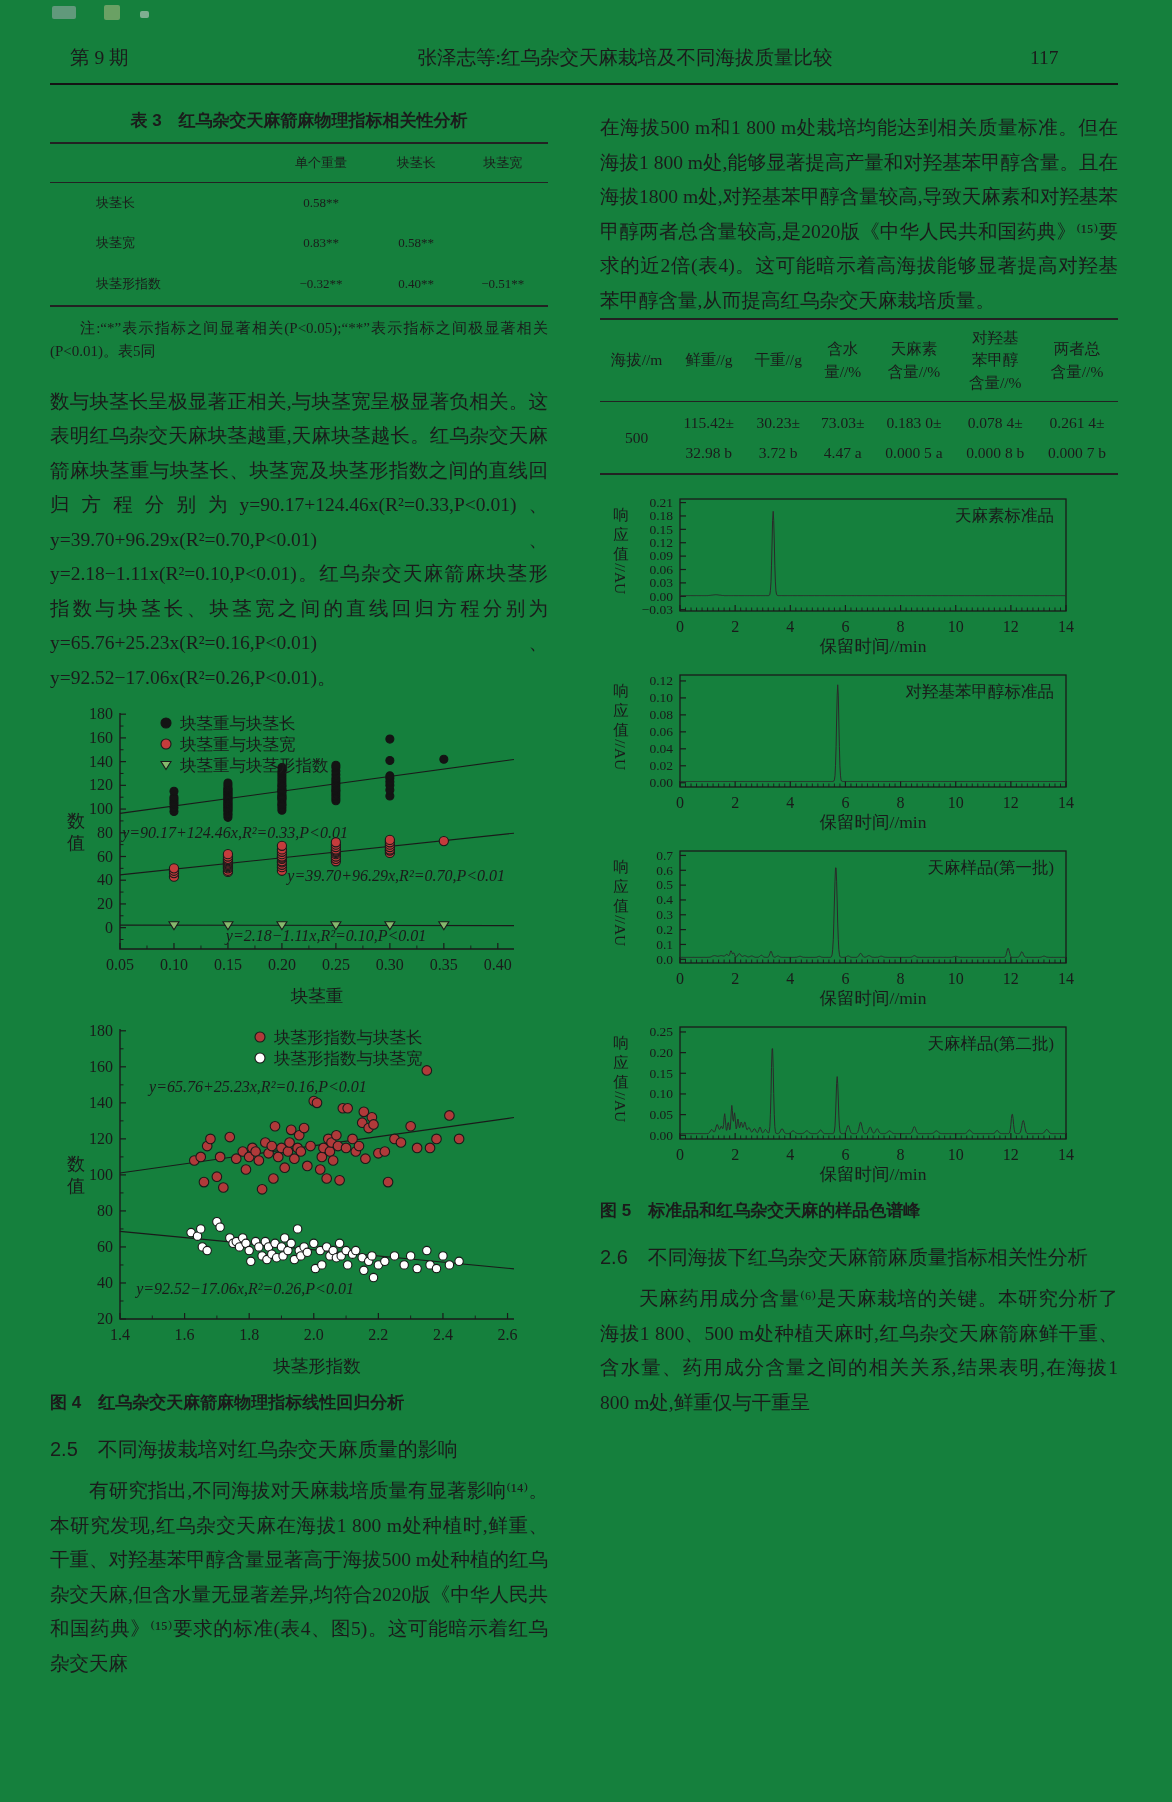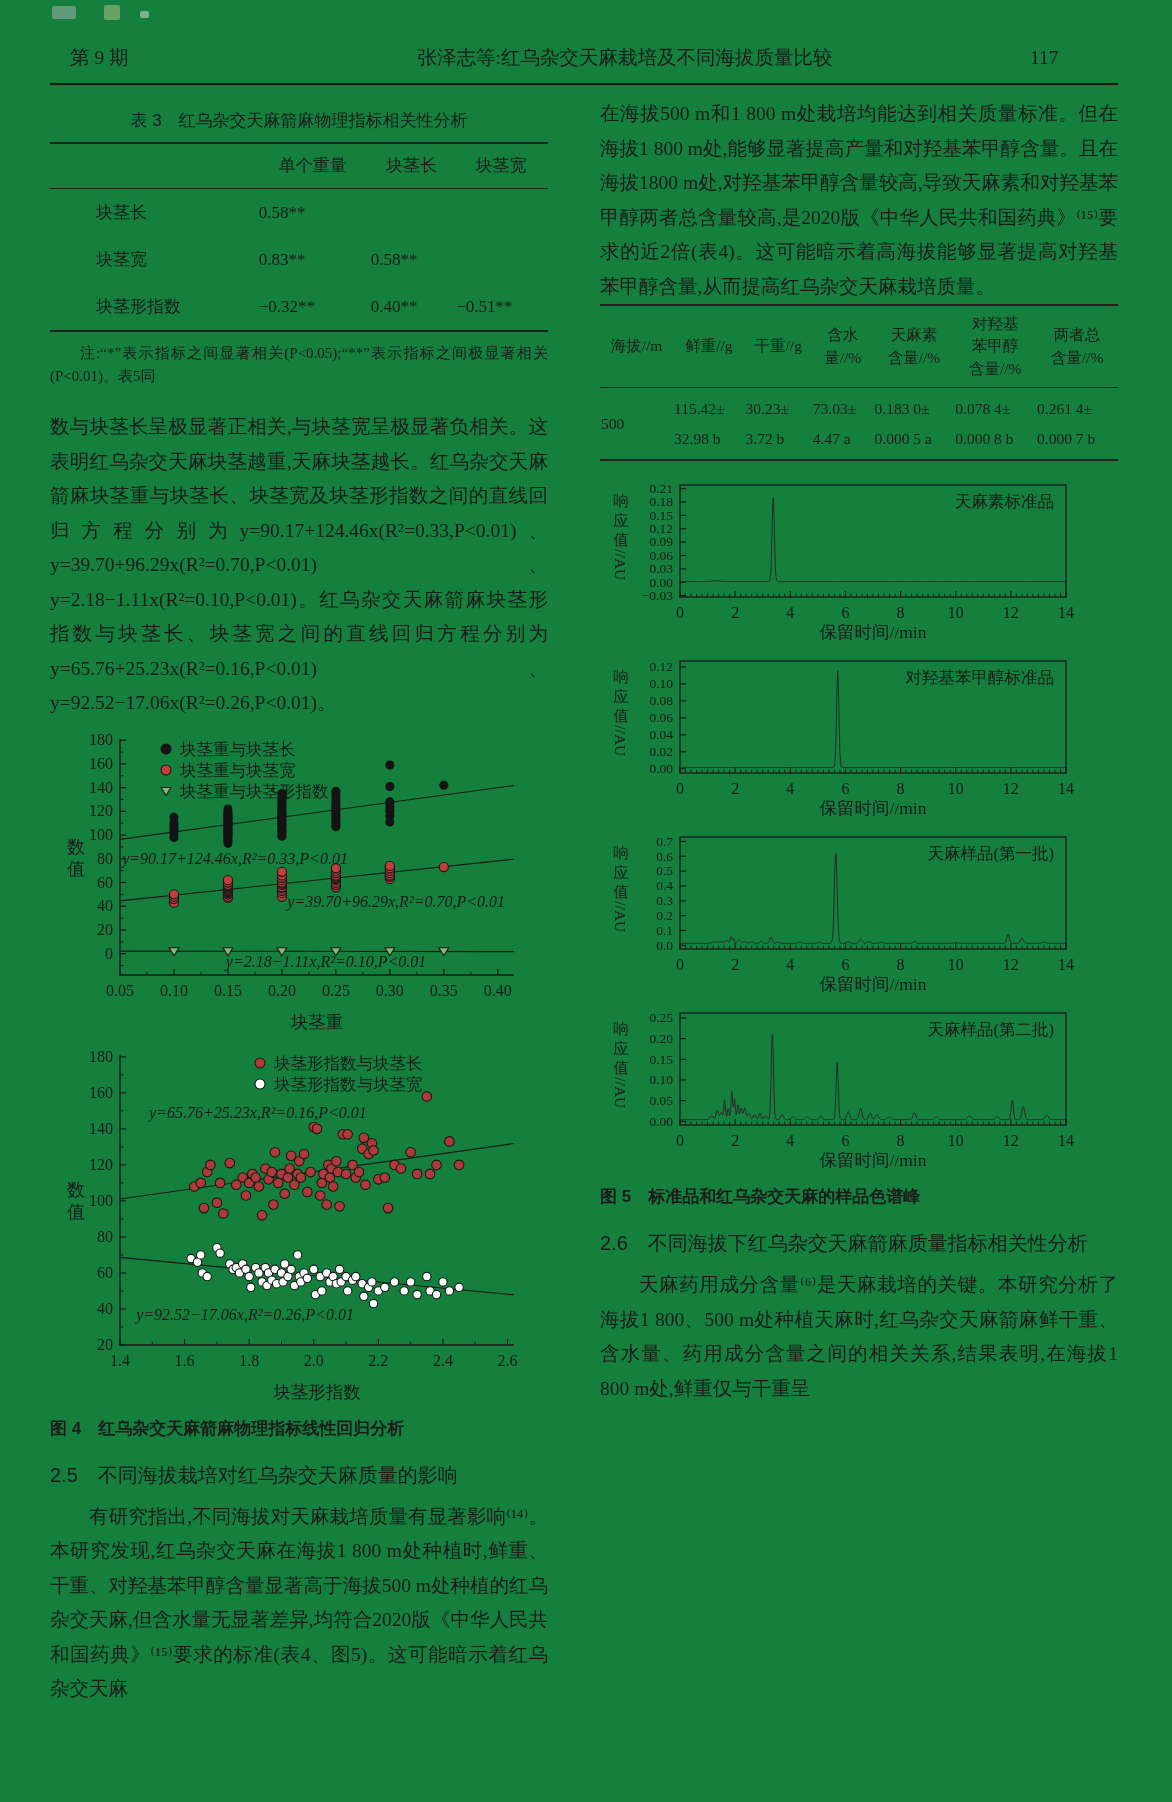--- a/index.html
+++ b/index.html
@@ -12,27 +12,27 @@
   .a2{left:104px;top:5px;width:16px;height:15px;background:#7fa96e;opacity:.8;}
   .a3{left:140px;top:11px;width:9px;height:7px;background:#9ab9a6;opacity:.8;}
   .pagehead{display:flex;align-items:baseline;font-size:19.5px;padding:24px 8px 10px 20px;}
   .pagehead .issue{width:150px;}
   .pagehead .jtitle{flex:1;text-align:center;}
   .pagehead .pageno{width:80px;}
   .rule{border-top:2.6px solid #141414;margin:2px 0 12px 0;}
   .cols{display:flex;justify-content:space-between;}
   .col-left{width:498px;}
   .col-right{width:518px;}
-  .tbl-caption{font-family:"Liberation Sans","DejaVu Sans",sans-serif;font-weight:normal;
+  .tbl-caption{font-family:"Liberation Sans","DejaVu Sans",sans-serif;font-weight:bold;
                font-size:17px;text-align:center;margin:12px 0 10px;}
   table.ptable{width:100%;border-collapse:collapse;border-top:2.2px solid #222;
-               border-bottom:2.2px solid #222;font-size:17px;}
+               border-bottom:2.2px solid #222;font-size:13px;}
   table.ptable th{font-weight:normal;padding:9px 2px;text-align:center;
                   white-space:pre-line;border-bottom:1.2px solid #222;line-height:1.5;}
-  table.ptable td{padding:9px 2px;text-align:left;white-space:pre-line;line-height:1.6;}
+  table.ptable td{padding:9px 2px;text-align:center;white-space:pre-line;line-height:1.6;}
   table.t3 td:first-child{text-align:left;padding-left:46px;}
   table.t3 td{padding:10px 2px;}
   table.t4{font-size:15.5px;}
   table.t4 th{padding:7px 1px;line-height:1.45;}
   table.t4 td{padding:6px 1px;line-height:1.9;vertical-align:middle;}
   .note{font-size:15px;line-height:23px;text-align:justify;text-indent:2em;margin:10px 0 0;}
   .para{font-size:19.5px;line-height:34.5px;text-align:justify;margin:0;}
   .mt{margin-top:22px;}
   .indent{text-indent:2em;}
   .sec-heading{font-family:"Liberation Sans","DejaVu Sans",sans-serif;font-weight:normal;
@@ -502,21 +502,21 @@
             <text x="80.14754098360658" y="276.7826086956522" font-size="16" fill="#1a1a1a" font-style="italic">y=92.52−17.06x,R²=0.26,P&lt;0.01</text>
           </svg>
         </div>
       <div class="fig-caption">图 4　红乌杂交天麻箭麻物理指标线性回归分析</div>
 
       <div class="sec-heading">2.5　不同海拔栽培对红乌杂交天麻质量的影响</div>
       <p class="para indent">有研究指出,不同海拔对天麻栽培质量有显著影响⁽¹⁴⁾。本研究发现,红乌杂交天麻在海拔1 800 m处种植时,鲜重、干重、对羟基苯甲醇含量显著高于海拔500 m处种植的红乌杂交天麻,但含水量无显著差异,均符合2020版《中华人民共和国药典》⁽¹⁵⁾要求的标准(表4、图5)。这可能暗示着红乌杂交天麻</p>
     </div>
 
     <div class="col-right">
-      <p class="para" style="">在海拔500 m和1 800 m处栽培均能达到相关质量标准。但在海拔1 800 m处,能够显著提高产量和对羟基苯甲醇含量。且在海拔1800 m处,对羟基苯甲醇含量较高,导致天麻素和对羟基苯甲醇两者总含量较高,是2020版《中华人民共和国药典》⁽¹⁵⁾要求的近2倍(表4)。这可能暗示着高海拔能够显著提高对羟基苯甲醇含量,从而提高红乌杂交天麻栽培质量。</p>
+      <p class="para" style="margin-top:14px;">在海拔500 m和1 800 m处栽培均能达到相关质量标准。但在海拔1 800 m处,能够显著提高产量和对羟基苯甲醇含量。且在海拔1800 m处,对羟基苯甲醇含量较高,导致天麻素和对羟基苯甲醇两者总含量较高,是2020版《中华人民共和国药典》⁽¹⁵⁾要求的近2倍(表4)。这可能暗示着高海拔能够显著提高对羟基苯甲醇含量,从而提高红乌杂交天麻栽培质量。</p>
 
       <table class="ptable t4">
           <thead>
             <tr>
               <th>海拔//m</th>
               <th>鲜重//g</th>
               <th>干重//g</th>
               <th>含水
 量//%</th>
               <th>天麻素

